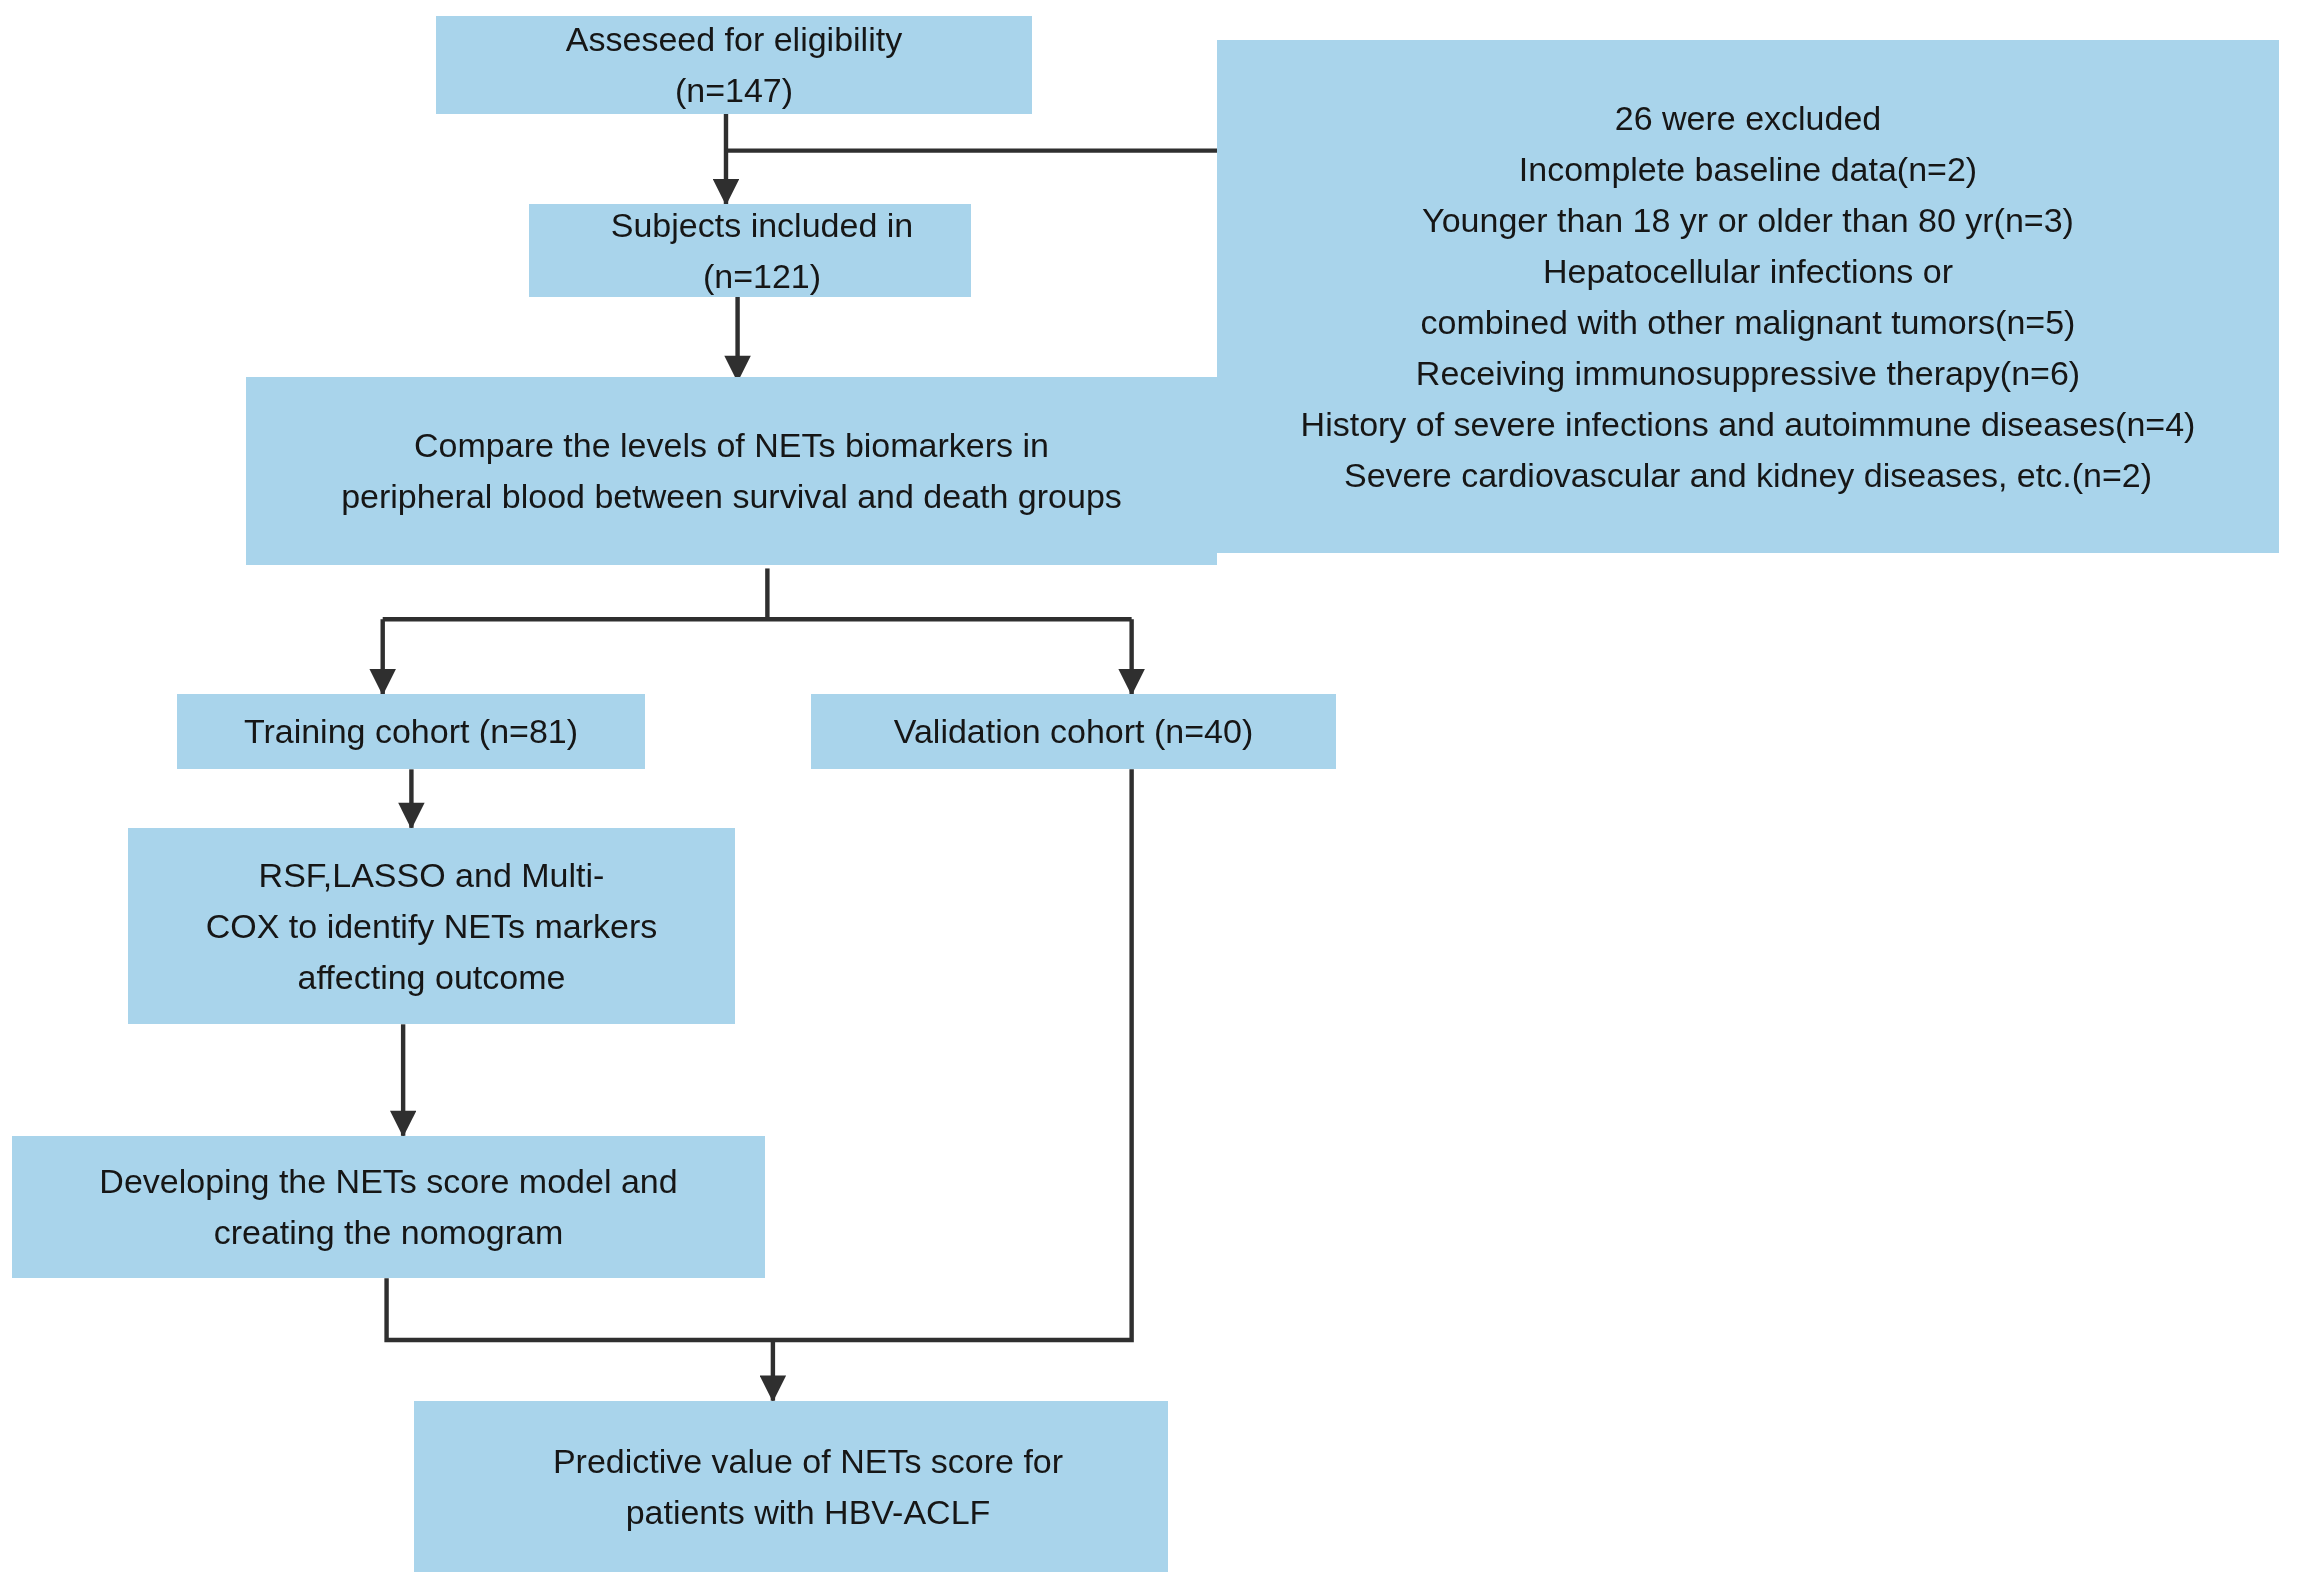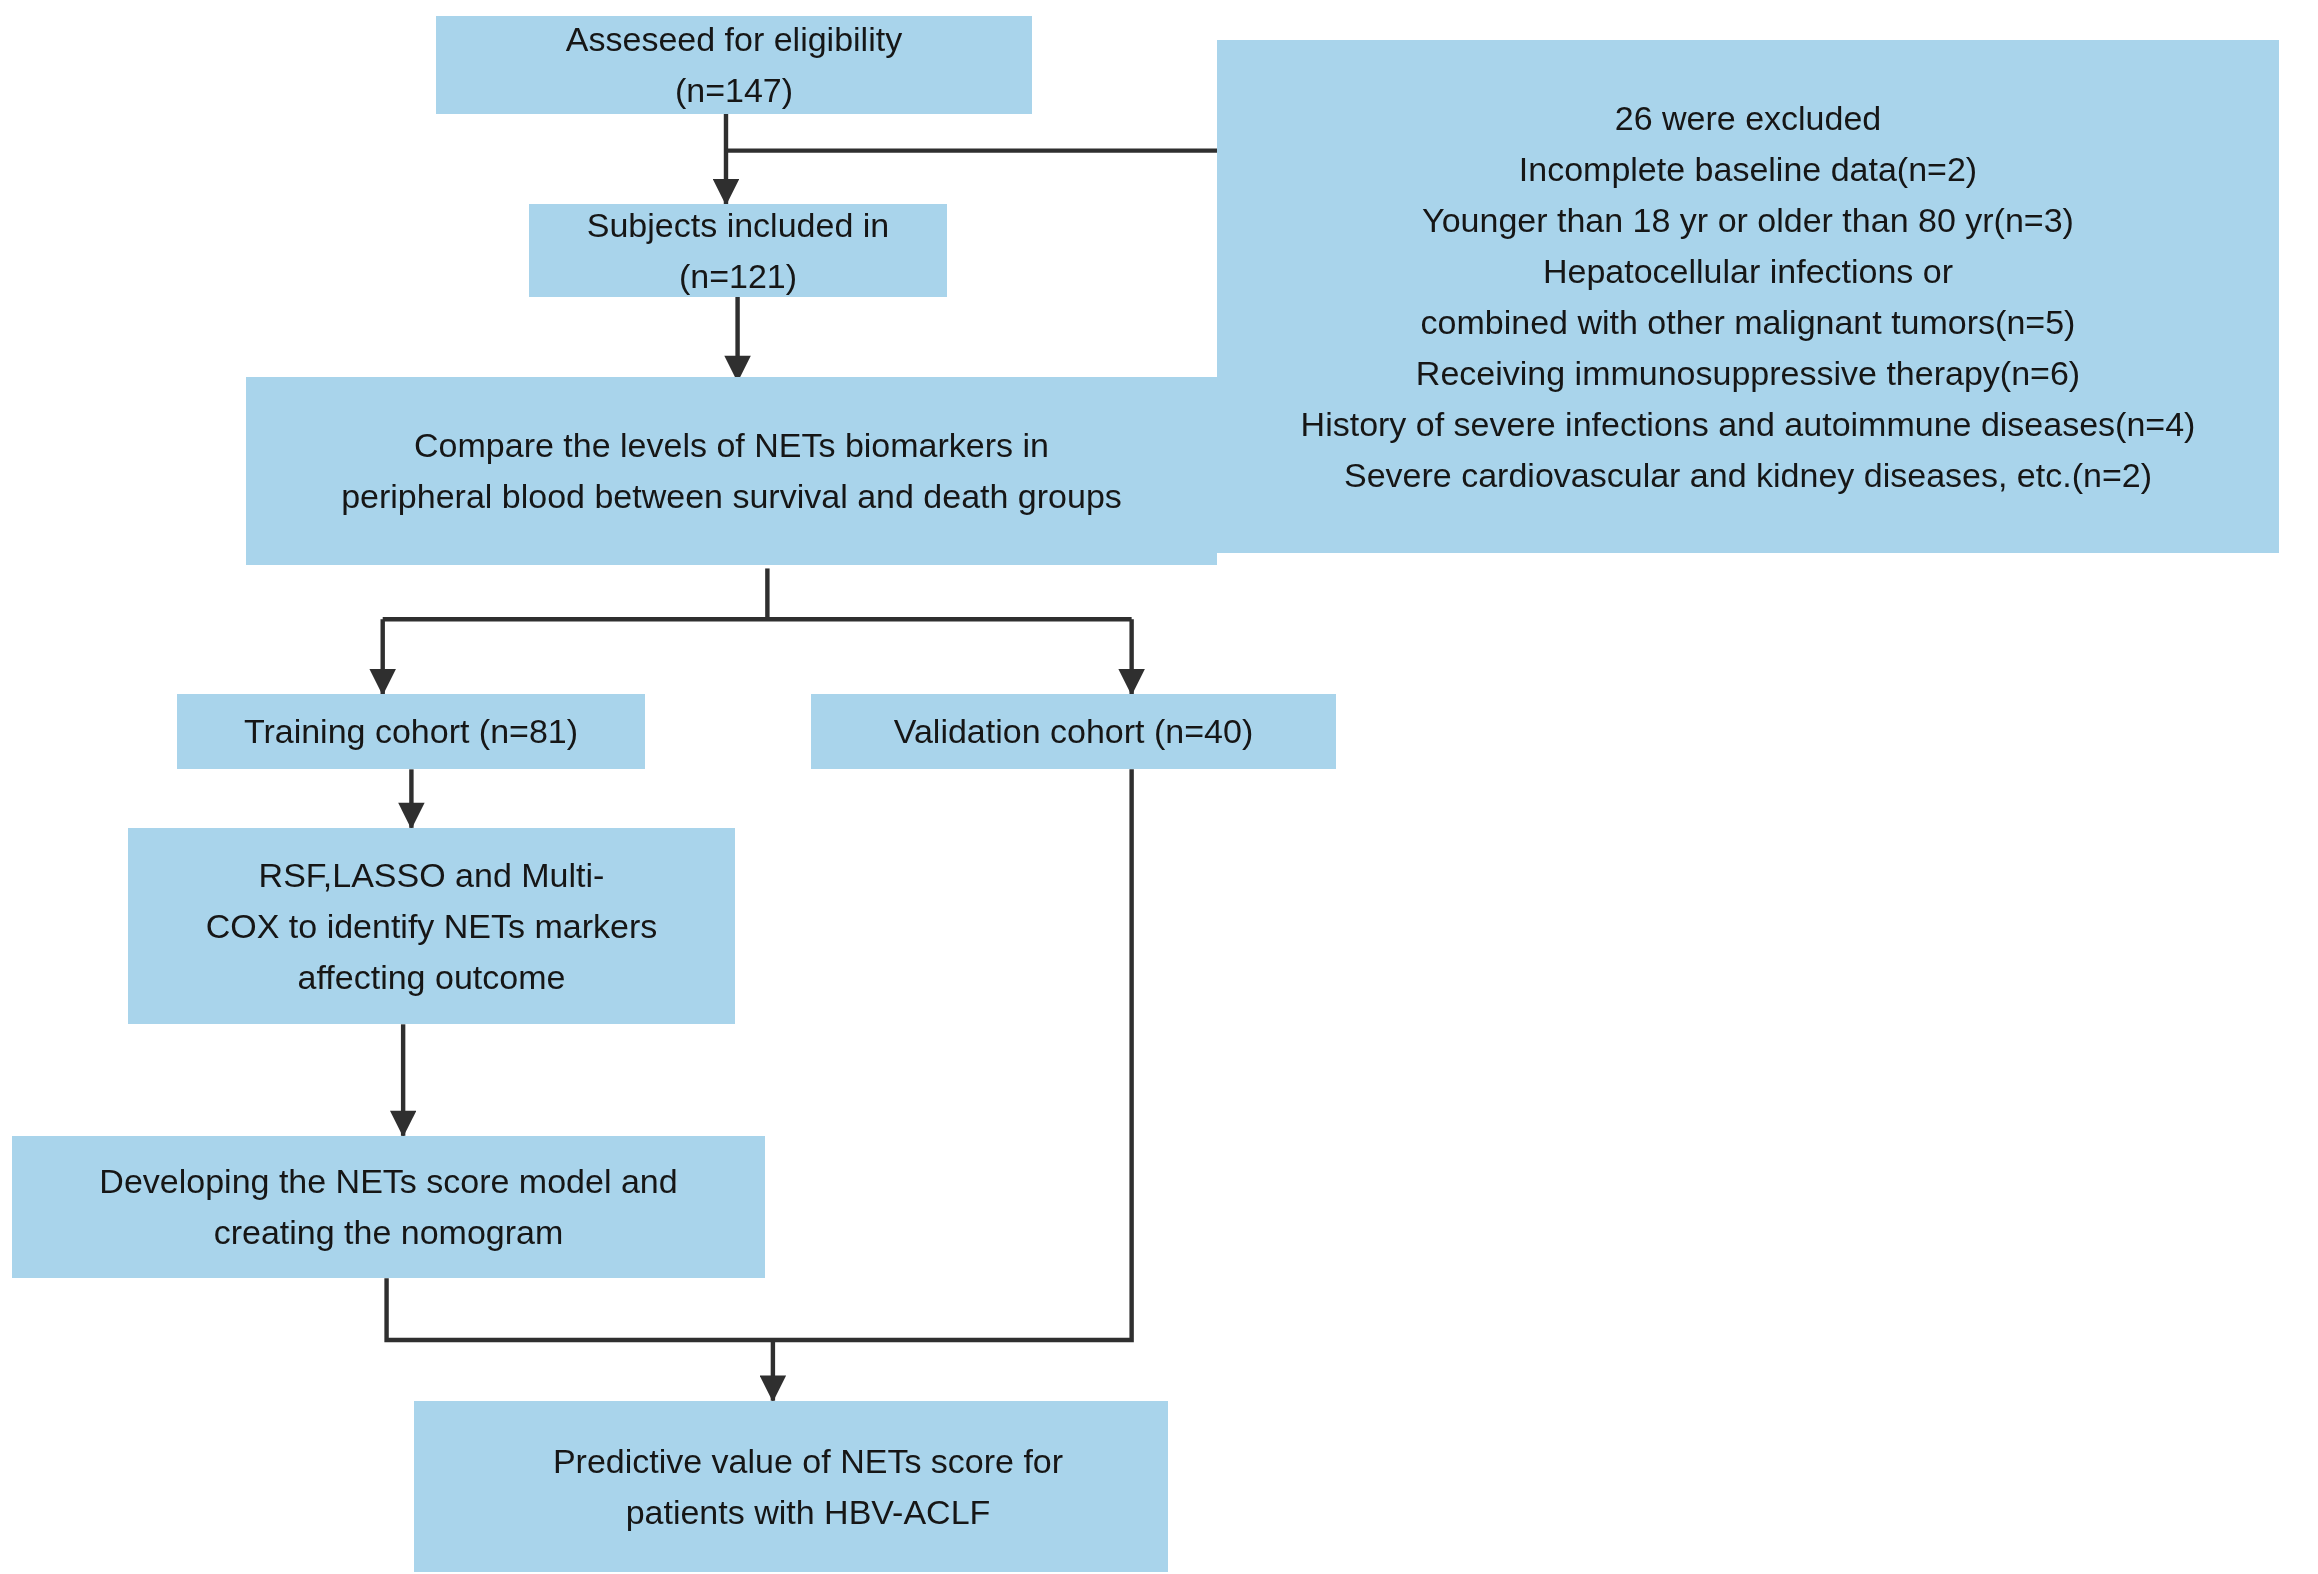--- a/index.html
+++ b/index.html
@@ -7,21 +7,21 @@
   #canvas{position:relative;width:2319px;height:1574px;background:#ffffff;overflow:hidden;}
   #connectors{position:absolute;left:0;top:0;width:2319px;height:1574px;z-index:1;}
   .box{
     position:absolute;z-index:2;
     background:#a9d4eb;color:#161616;
     display:flex;flex-direction:column;justify-content:center;align-items:center;
     text-align:center;font-size:34px;line-height:1.5;white-space:nowrap;
   }
   .ln{display:block;}
   #n-eligibility{left:436px;top:15.5px;width:596px;height:98px;}
-  #n-subjects{left:529px;top:204px;width:418px;height:93px;}
+  #n-subjects{left:529px;top:204px;width:418px;height:93px;padding-left:24px;}
   #n-excluded{left:1193px;top:40px;width:1062px;height:513px;margin-left:24px;}
   #n-compare{left:246px;top:377px;width:971px;height:188px;}
   #n-training{left:177px;top:694px;width:468px;height:75px;}
   #n-validation{left:811px;top:694px;width:525px;height:75px;}
   #n-rsf{left:128px;top:828px;width:607px;height:196px;}
   #n-developing{left:12px;top:1136px;width:753px;height:142px;}
   #n-predictive{left:414px;top:1401px;width:720px;height:171px;padding-left:34px;}
   .edge{stroke:#2f2f2f;stroke-width:8;fill:none;}
   .head{fill:#2f2f2f;}
 </style>

